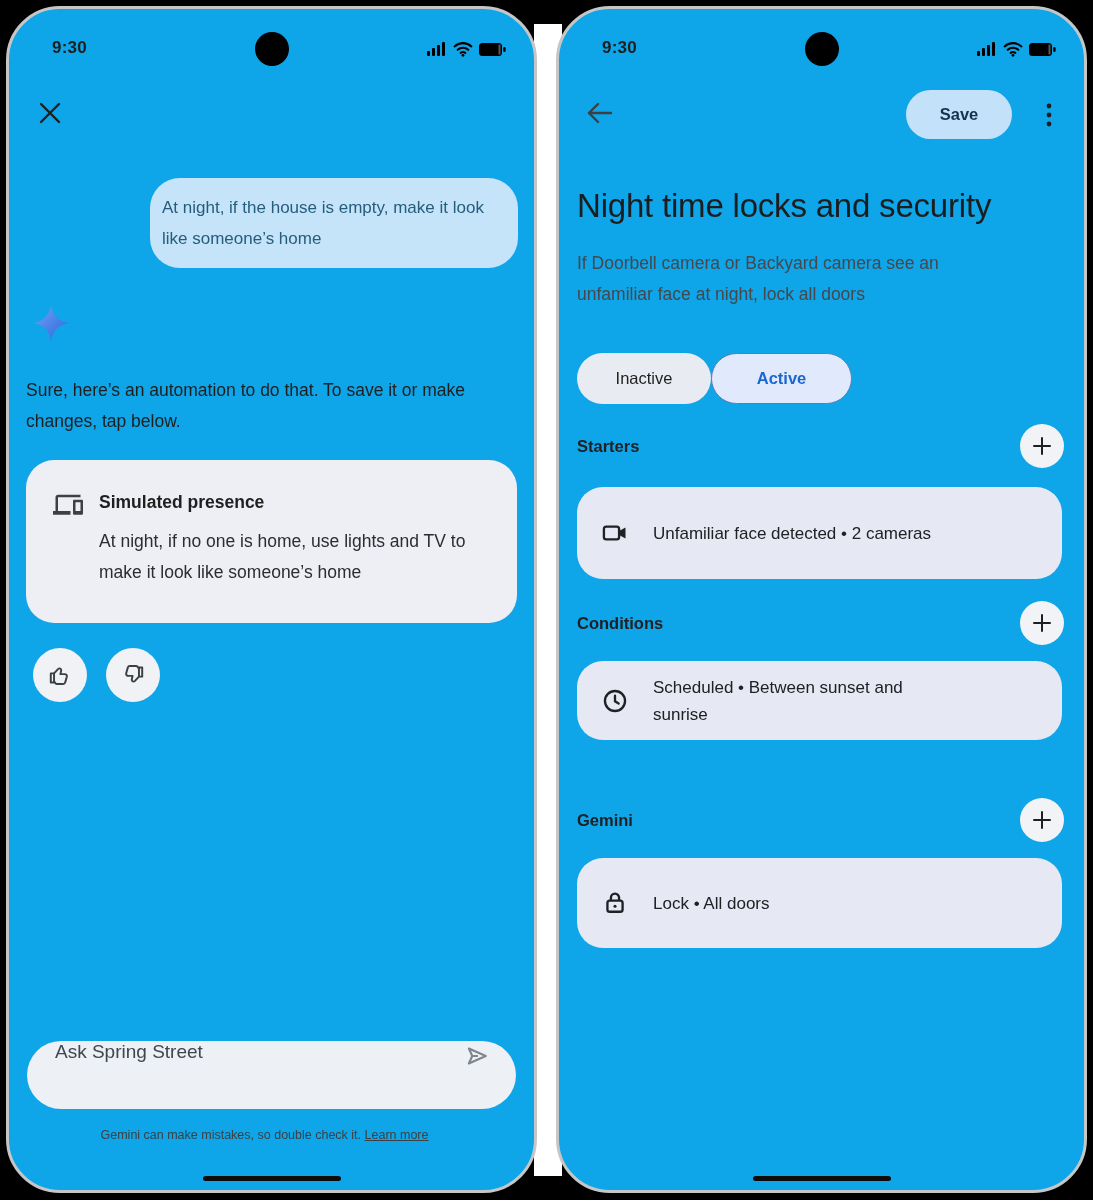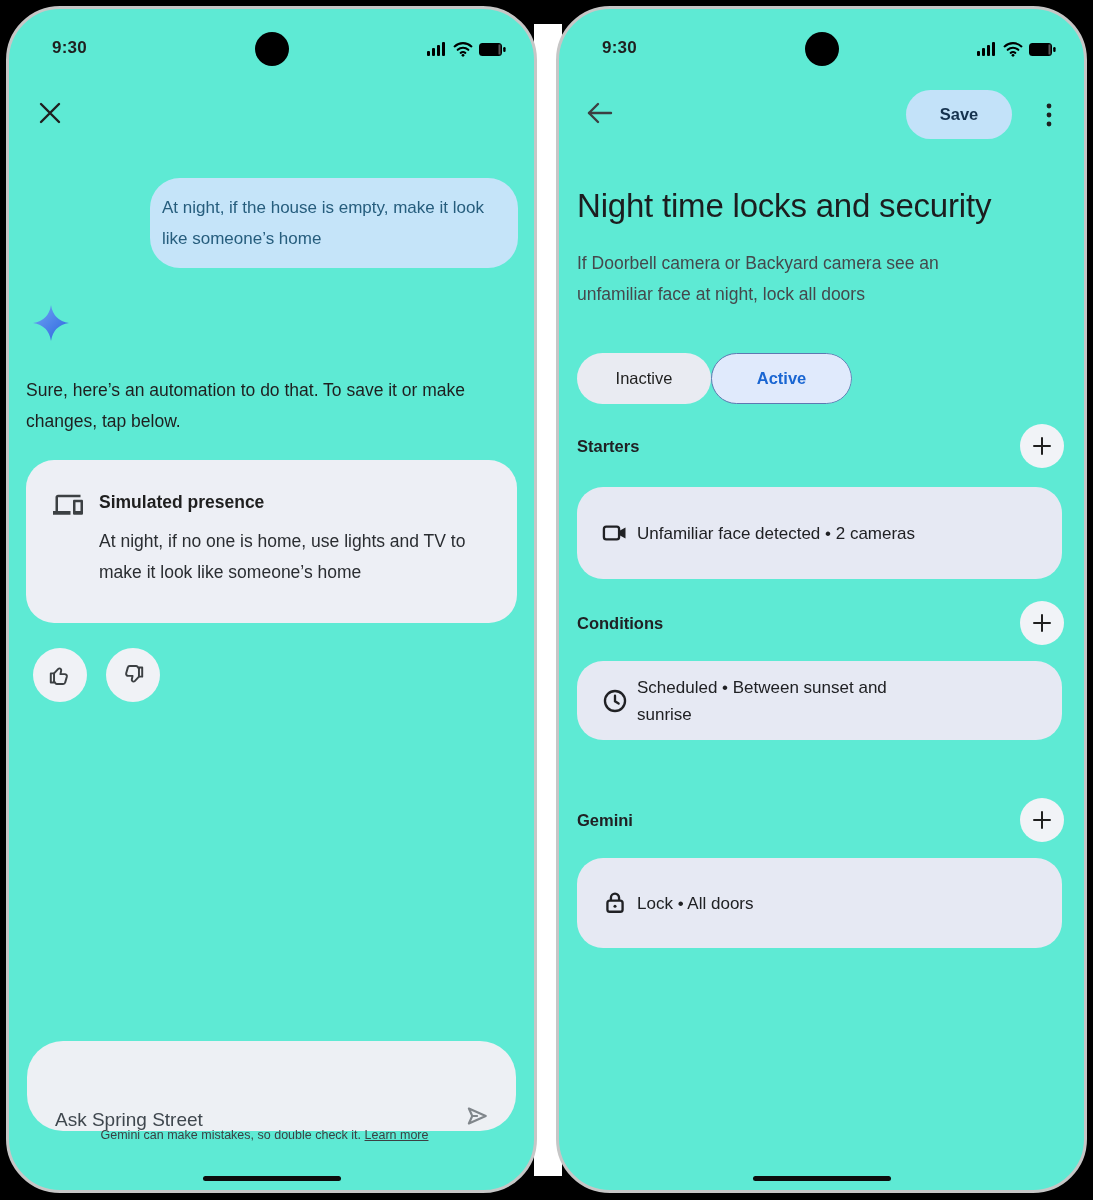--- a/index.html
+++ b/index.html
@@ -7,21 +7,21 @@
   body {
     background:#000;
     font-family:"Liberation Sans", sans-serif;
     position:relative;
     overflow:hidden;
     color:#1f1f1f;
   }
   .divider-bg { position:absolute; left:534px; top:24px; width:28px; height:1152px; background:#fff; z-index:0; }
   .phone {
     position:absolute; top:6px; width:531px; height:1187px;
-    background:#5eead4; border:3px solid #c6c6c6; border-radius:54px;
+    background:#0ea5e9; border:3px solid #c6c6c6; border-radius:54px;
     z-index:1; overflow:hidden;
   }
   .phone.left { left:6px; }
   .phone.right { left:556px; }
 
   
   .time { position:absolute; left:43px; top:29px; font-size:17px; font-weight:700; letter-spacing:.2px; }
   .notch { position:absolute; left:50%; margin-left:-17px; top:23px; width:34px; height:34px; border-radius:50%; background:#000; }
   .status-icons { position:absolute; right:28px; top:32px; display:flex; align-items:center; gap:6px; }
 
@@ -40,22 +40,22 @@
   }
   .automation-card .dev-icon { position:absolute; left:27px; top:33px; width:30px; height:26px; }
   .automation-card .card-title { position:absolute; left:73px; top:32px; font-size:17.5px; font-weight:600; }
   .automation-card .card-desc { position:absolute; left:73px; top:66px; width:368px; font-size:17.5px; line-height:31px; color:#2a2d31; }
   .thumb-btn {
     position:absolute; top:639px; width:54px; height:54px; border-radius:50%;
     background:#f0f2f6; display:flex; align-items:center; justify-content:center; cursor:pointer;
   }
   .thumb-up { left:24px; } .thumb-down { left:97px; }
   .composer {
-    position:absolute; left:18px; right:18px; top:1032px; height:90px;
-    background:#edf0f4; border-radius:36px; display:flex; align-items:flex-end;
+    position:absolute; left:18px; right:18px; top:1032px; height:68px;
+    background:#edf0f4; border-radius:36px; display:flex; align-items:flex-start;
   }
   .composer input {
     flex:1; border:none; outline:none; background:transparent;
     font-family:"Liberation Sans", sans-serif; font-size:19px; color:#1f1f1f; padding-left:28px;
   }
   .composer input::placeholder { color:#3f474e; opacity:1; }
   .send-btn { width:30px; height:30px; margin-right:24px; cursor:pointer; flex:none; }
   .disclaimer { position:absolute; left:0; right:14px; top:1119px; text-align:center; font-size:12.5px; color:#3c4043; }
   .disclaimer .link { text-decoration:underline; cursor:pointer; }
   .home-bar { position:absolute; left:50%; margin-left:-69px; top:1167px; width:138px; height:5px; border-radius:3px; background:#0c0c0c; }
@@ -77,21 +77,21 @@
     color:#1a66d2; font-weight:700;
   }
   .segment.inactive { width:138px; background:#e9ebf2; color:#1f1f1f; font-weight:500; margin-left:-4px; z-index:-1; padding-left:4px; border-radius:0 26px 26px 0; }
   .section-label { position:absolute; left:18px; font-size:16.5px; font-weight:600; color:#202124; }
   .plus-btn {
     position:absolute; right:20px; width:44px; height:44px; border-radius:50%;
     background:#f1f3f7; display:flex; align-items:center; justify-content:center; cursor:pointer;
   }
   .chip {
     position:absolute; left:18px; right:22px; background:#e6e9f3; border-radius:26px;
-    display:flex; align-items:center; gap:8px; padding:0 24px; cursor:pointer;
+    display:flex; align-items:center; gap:24px; padding:0 24px; cursor:pointer;
   }
   .chip .chip-icon { flex:none; width:28px; height:28px; }
   .chip .chip-label { font-size:17px; font-weight:500; line-height:27px; color:#202124; }
   .chip.conditions .chip-label { width:300px; }
 
   svg { display:block; }
 </style>
 </head>
 <body>
 

